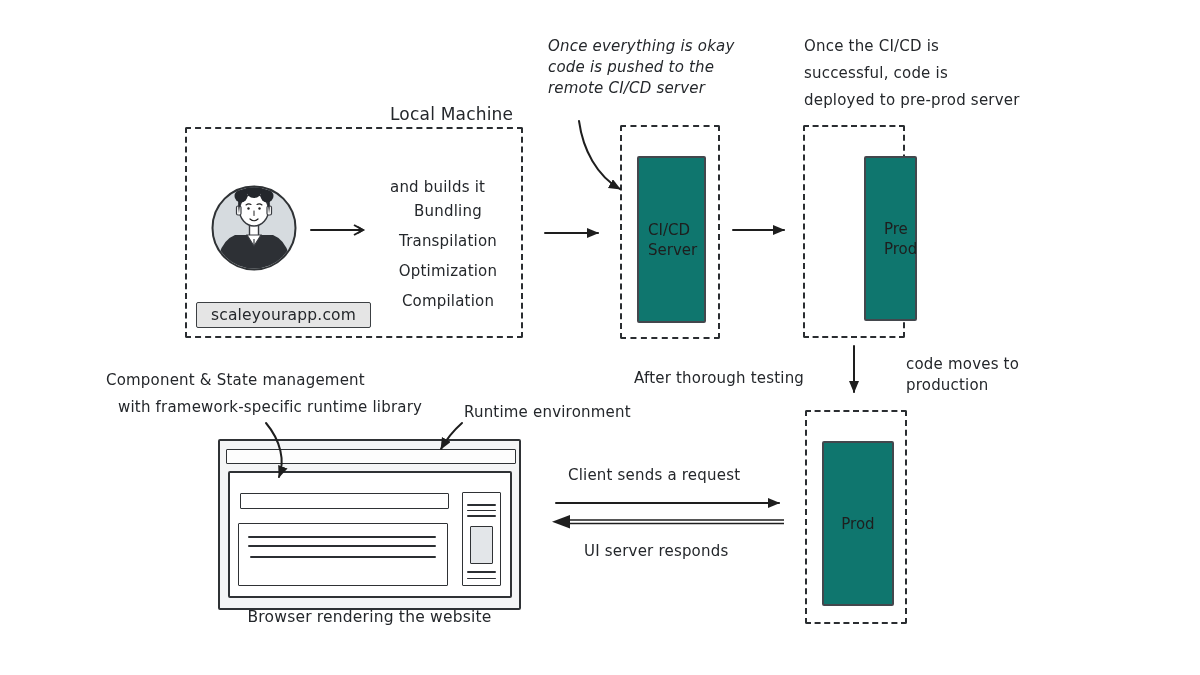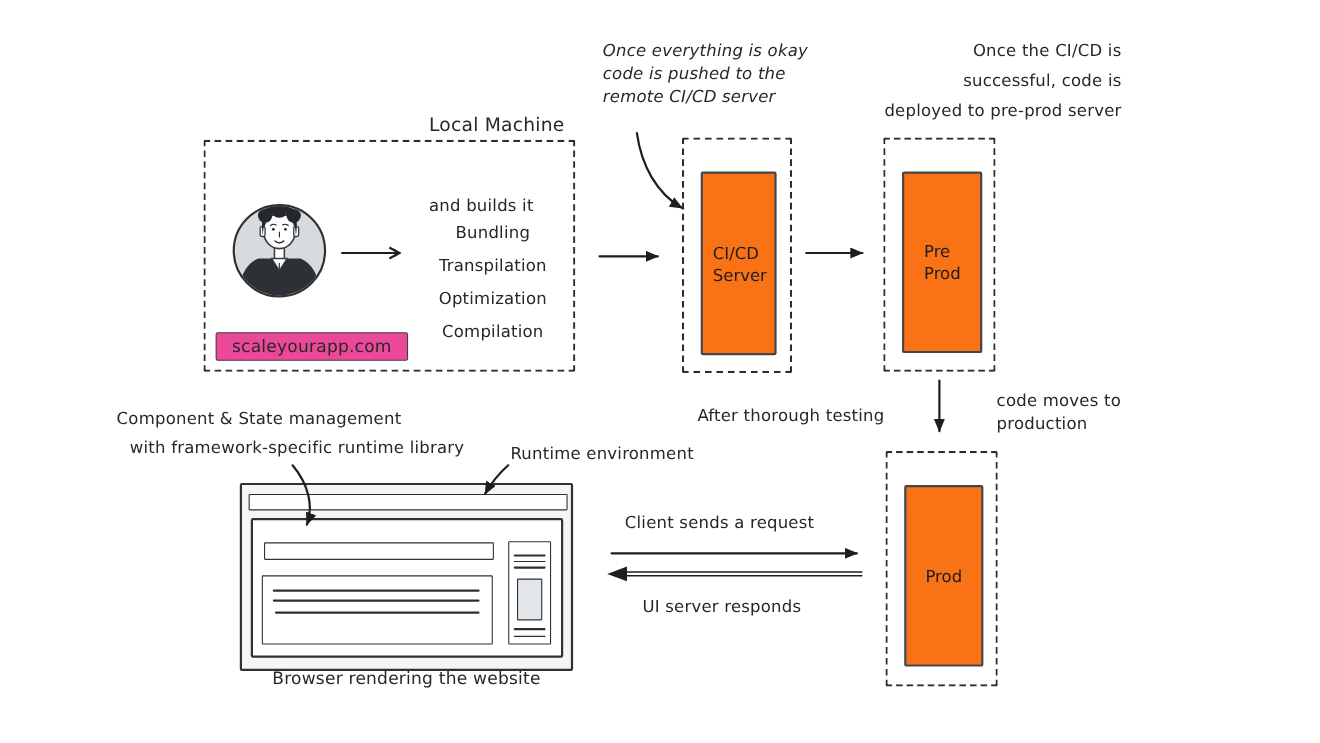--- a/index.html
+++ b/index.html
@@ -3,27 +3,27 @@
 <meta charset="utf-8">
 <style>
   html,body{margin:0;padding:0;background:#fff;}
   .canvas{position:relative;width:1200px;height:675px;background:#ffffff;overflow:hidden;
           font-family:"DejaVu Sans",sans-serif;color:#1e1e1e;}
   .abs{position:absolute;}
   .hand{font-size:15px;line-height:20px;color:#24272b;letter-spacing:.2px;}
   .pre{white-space:pre-line;}
   .title{font-size:17px;}
   .dash-box{border:2px dashed #2a2d31;border-radius:2px;box-sizing:border-box;}
-  .server{background:#f97316;border:2px solid #43474d;border-radius:2px;box-sizing:border-box;
+  .server{background:#0f766e;border:2px solid #43474d;border-radius:2px;box-sizing:border-box;
           display:flex;flex-direction:column;justify-content:center;}
   .server .lbl{font-size:15px;line-height:20px;}
   .solid{border:2px solid #2f3235;box-sizing:border-box;border-radius:2px;}
   .thin{border:1.5px solid #2f3235;box-sizing:border-box;border-radius:1px;}
   .hline{background:#2b2e32;height:2px;border-radius:1px;}
-  .site-box{background:#ec4899;border:1.5px solid #3c4043;border-radius:2px;box-sizing:border-box;
+  .site-box{background:#e5e5e5;border:1.5px solid #3c4043;border-radius:2px;box-sizing:border-box;
             display:flex;align-items:center;justify-content:center;font-size:15.5px;}
   .steps div{margin-bottom:10px;}
   svg.overlay{position:absolute;left:0;top:0;pointer-events:none;z-index:5;}
 </style>
 </head>
 <body>
 
 <div class="canvas">
 
   <div class="abs hand title" style="left:390px;top:104px;">Local Machine</div>
@@ -67,32 +67,32 @@
       <path d="M 36 21 q 2.5 -2 5 -0.5" stroke="#222" stroke-width="1.1" fill="none" stroke-linecap="round"></path>
       <path d="M 47 20.5 q 2.5 -1.5 5 0.5" stroke="#222" stroke-width="1.1" fill="none" stroke-linecap="round"></path>
       <path d="M 44 27 v 4.5" stroke="#222" stroke-width="1" stroke-linecap="round"></path>
       <path d="M 40 35 q 4 3.5 8 0" stroke="#222" stroke-width="1.2" fill="none" stroke-linecap="round"></path>
     </g>
   </svg>
 
   <div class="abs hand pre" style="left:548px;top:36px;line-height:21px;font-style:italic;">Once everything is okay
 code is pushed to the
 remote CI/CD server</div>
-  <div class="abs hand pre" style="left:804px;top:33px;line-height:27px;text-align:right;">Once the CI/CD is
+  <div class="abs hand pre" style="left:804px;top:33px;line-height:27px;">Once the CI/CD is
 successful, code is
 deployed to pre-prod server</div>
 
   <div class="abs dash-box" style="left:620px;top:125px;width:100px;height:214px;"></div>
   <div class="abs server" style="left:637px;top:156px;width:69px;height:167px;padding-left:9px;">
     <div class="lbl pre">CI/CD
 Server</div>
   </div>
 
   <div class="abs dash-box" style="left:803px;top:125px;width:102px;height:213px;"></div>
-  <div class="abs server" style="left:820px;top:156px;width:73px;height:165px;padding-left:18px;">
+  <div class="abs server" style="left:864px;top:156px;width:53px;height:165px;padding-left:18px;">
     <div class="lbl pre">Pre
 Prod</div>
   </div>
 
   <div class="abs hand" style="left:634px;top:368px;">After thorough testing</div>
   <div class="abs hand pre" style="left:906px;top:354px;line-height:21px;">code moves to
 production</div>
 
   <div class="abs dash-box" style="left:805px;top:410px;width:102px;height:214px;"></div>
   <div class="abs server" style="left:822px;top:441px;width:72px;height:165px;align-items:center;">

